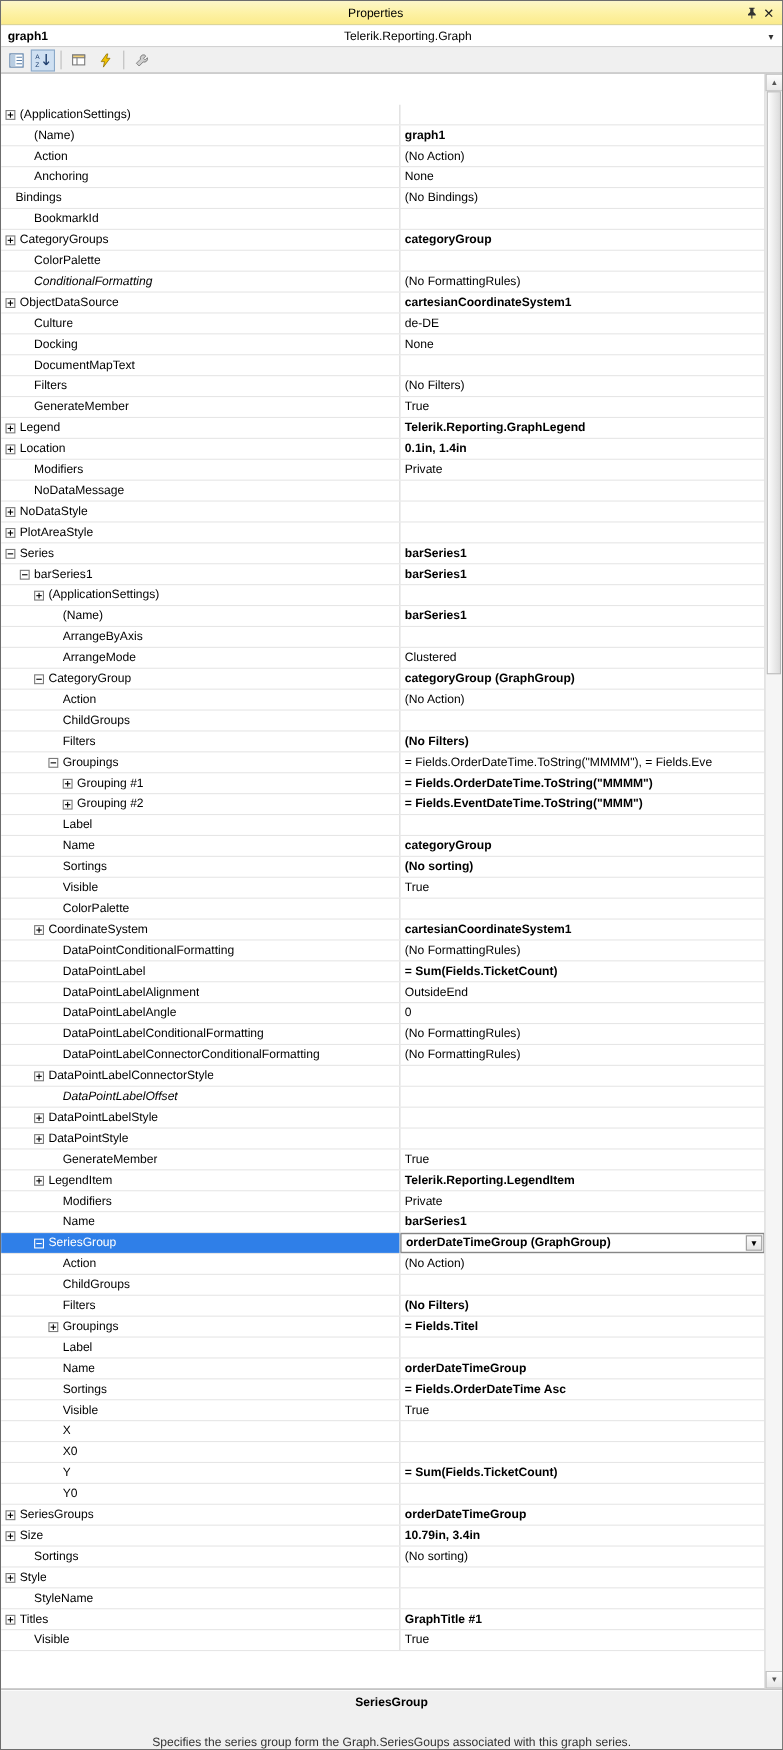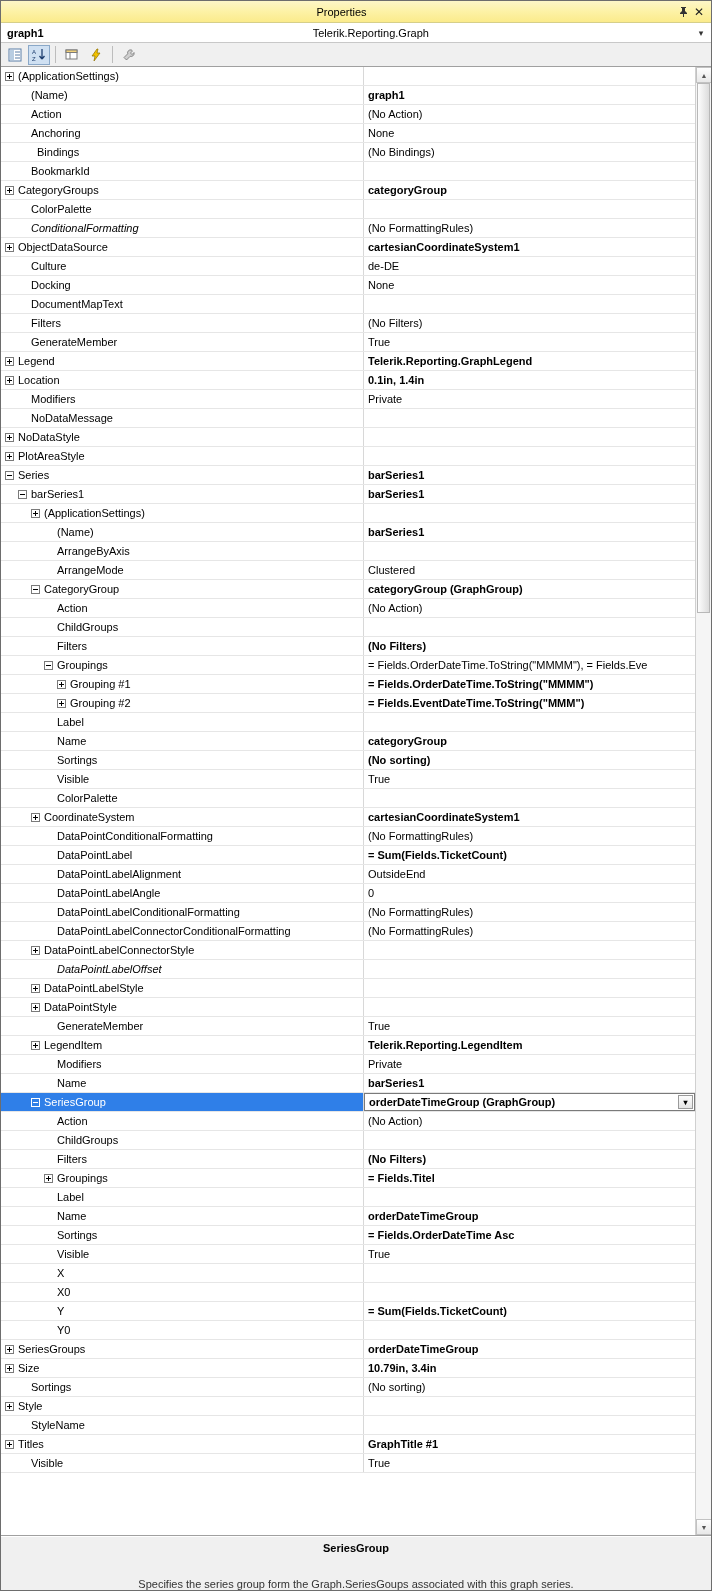--- a/index.html
+++ b/index.html
@@ -93,20 +93,21 @@
     position: relative;
     background: #fff;
     border-bottom: 1px solid #a0a0a0;
     display: flex;
     overflow: hidden;
   }
   .grid {
     flex: 1 1 auto;
     overflow: hidden;
     position: relative;
+    margin-top: 28px;
   }
   .row {
     display: flex;
     height: 19px;
     align-items: stretch;
     border-bottom: 1px solid #e6e6e6;
   }
   .cell-name {
     width: 363px;
     flex: 0 0 363px;
@@ -294,21 +295,21 @@
         <div class="row">
           <div class="cell-name" style="padding-left: 17px;">
             <span class="expander-spacer"></span>
             <span class="name-text">Anchoring</span>
           </div>
           <div class="cell-val">
             <span>None</span>
           </div>
         </div>
         <div class="row">
-          <div class="cell-name" style="padding-left: 23px;">
+          <div class="cell-name" style="padding-left: 0;">
             <span class="expander-spacer"></span>
             <span class="name-text">Bindings</span>
           </div>
           <div class="cell-val">
             <span>(No Bindings)</span>
           </div>
         </div>
         <div class="row">
           <div class="cell-name" style="padding-left: 17px;">
             <span class="expander-spacer"></span>

